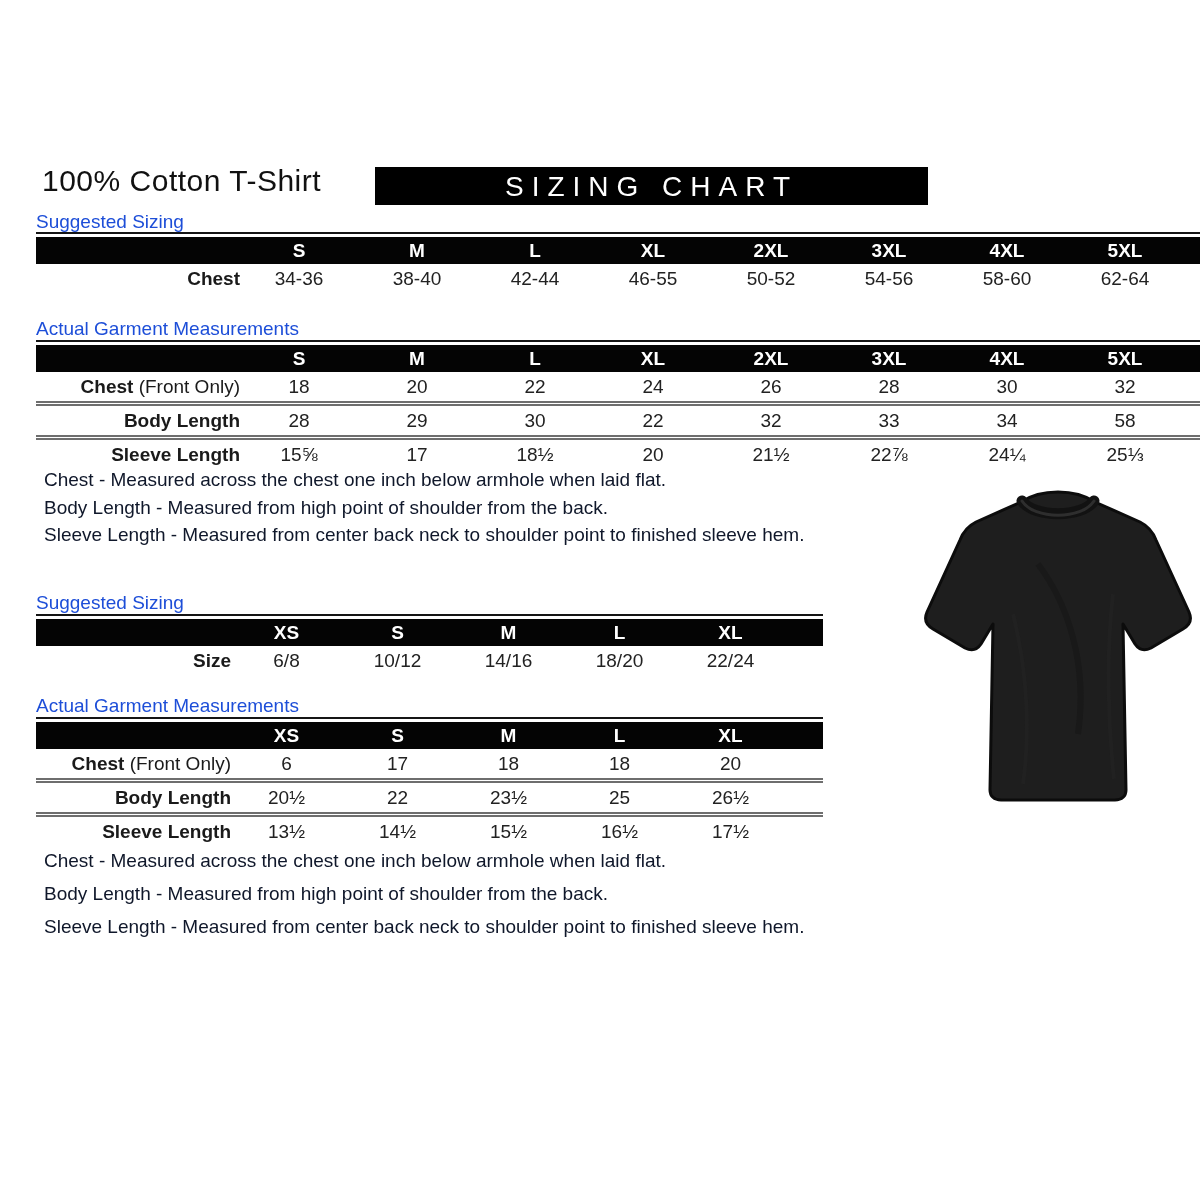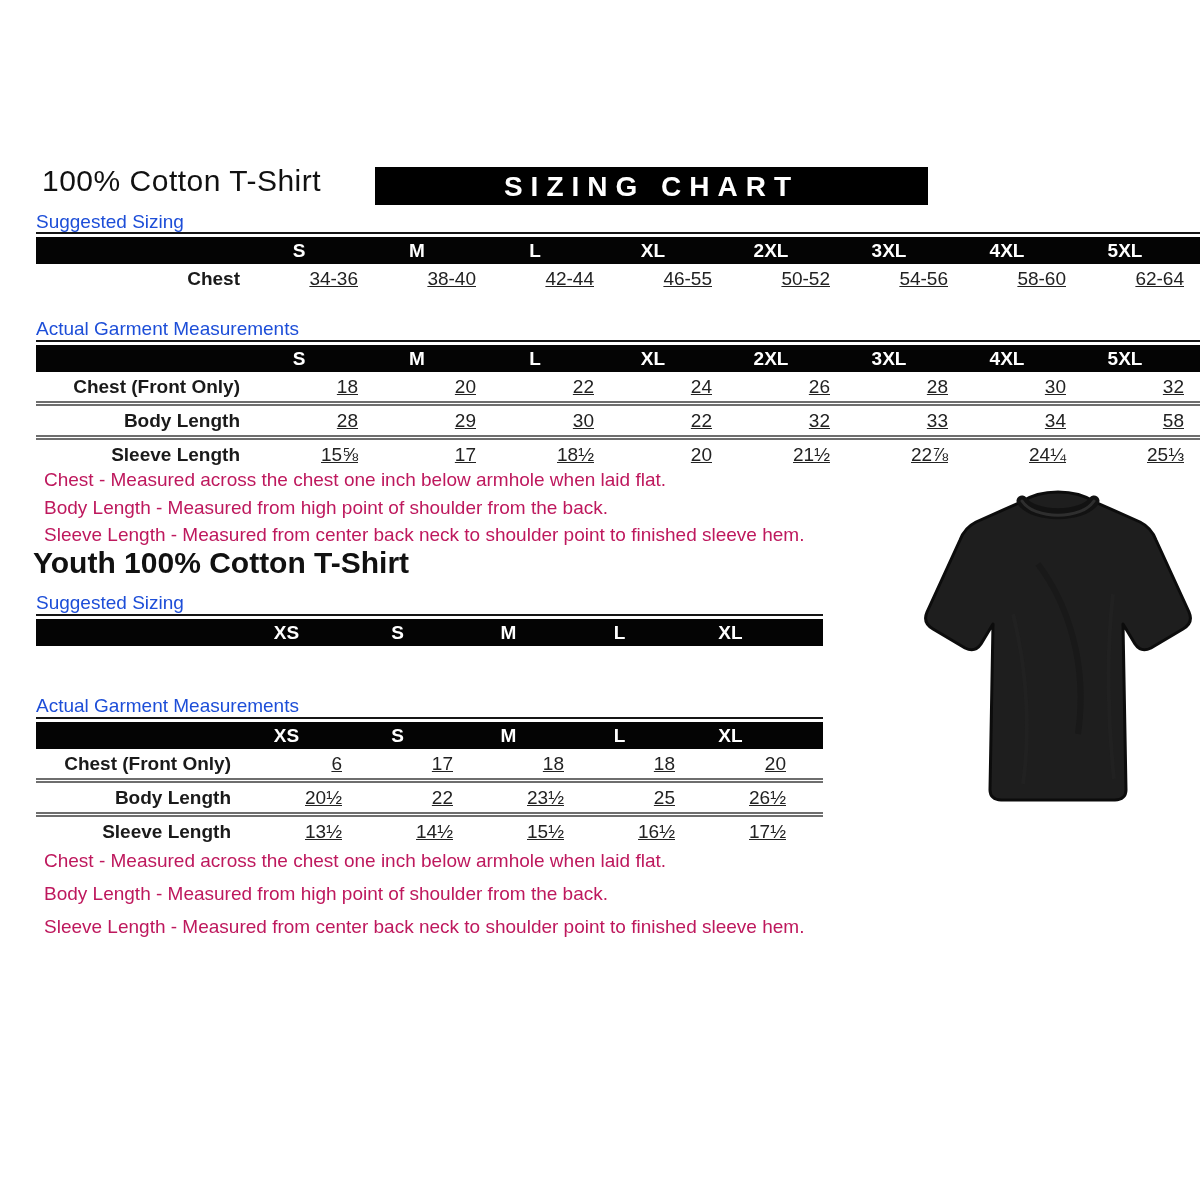--- a/index.html
+++ b/index.html
@@ -11,46 +11,46 @@
   }
   .page { position: relative; width: 1200px; height: 1200px; background: #fff; overflow: hidden; margin-left: 28px; }
 
   .main-title {
     position: absolute; left: 14px; top: 164px;
     font-size: 30px; font-weight: normal; color: #111;
     letter-spacing: 0.5px; white-space: nowrap;
   }
   .banner {
     position: absolute; left: 347px; top: 167px; width: 553px; height: 38px;
-    background: #000; color: #fff; font-weight: bold; font-size: 28px;
+    background: #000; color: #fff; font-weight: normal; font-size: 28px;
     letter-spacing: 8px; text-align: center; line-height: 39px; white-space: nowrap;
   }
   .youth-title {
     position: absolute; left: 5px; top: 546px;
     font-size: 30px; font-weight: bold; color: #111; white-space: nowrap;
   }
   .section-label {
     position: absolute; left: 8px;
     font-size: 19px; color: #1d4ed8; white-space: nowrap;
   }
-  .notes { position: absolute; left: 16px; font-size: 19px; color: #be185d; }
+  .notes { position: absolute; left: 16px; font-size: 19px; color: #0f172a; }
   .notes.adult-notes div { line-height: 27.5px; }
   .notes.youth-notes div { line-height: 33px; }
 
   .tbl { position: absolute; left: 8px; }
   .rule { height: 2px; background: #151515; margin-bottom: 3px; }
   .hdr {
     background: #040404; display: grid; align-items: center;
     color: #fff; font-weight: bold; font-size: 19px; height: 27px;
   }
   .hdr span { text-align: center; }
   .row { display: grid; align-items: center; font-size: 19px; height: 29px; color: #222; }
   .row .lbl { padding-left: 10px; font-weight: bold; color: #1a1a1a; white-space: nowrap; text-align: right; }
-  .row .lbl .sfx { font-weight: bold; }
-  .row .val { text-align: right; text-decoration: underline; }
+  .row .lbl .sfx { font-weight: normal; }
+  .row .val { text-align: center; }
   .sep { border-top: 5px double #6e6e6e; }
 
   .adult-grid  { grid-template-columns: 204px repeat(8, 118px); }
   .youth-grid  { grid-template-columns: 195px repeat(5, 111px); }
   .tbl.adult-w { width: 1182px; }
   .tbl.youth-w { width: 787px; }
 
   .tshirt-wrap { position: absolute; left: 890px; top: 474px; width: 280px; height: 336px; }
 </style>
 </head>
@@ -136,32 +136,39 @@
       <span class="val">25⅓</span>
     </div>
   </div>
 
   <div class="notes adult-notes" style="top:466px;">
     <div>Chest - Measured across the chest one inch below armhole when laid flat.</div>
     <div>Body Length - Measured from high point of shoulder from the back.</div>
     <div>Sleeve Length - Measured from center back neck to shoulder point to finished sleeve hem.</div>
   </div>
 
-  <div class="youth-title">Youth 100% Cotton T-Shirt</div>
 
   <div class="section-label" style="top:592px;">Suggested Sizing</div>
   <div class="tbl youth-w" style="top:614px;">
     <div class="rule"></div>
     <div class="hdr youth-grid">
       <span></span>
       <span>XS</span>
       <span>S</span>
       <span>M</span>
       <span>L</span>
       <span>XL</span>
+    </div>
+    <div class="row youth-grid">
+      <span class="lbl">Size</span>
+      <span class="val">6/8</span>
+      <span class="val">10/12</span>
+      <span class="val">14/16</span>
+      <span class="val">18/20</span>
+      <span class="val">22/24</span>
     </div>
   </div>
 
   <div class="section-label" style="top:695px;">Actual Garment Measurements</div>
   <div class="tbl youth-w" style="top:717px;">
     <div class="rule"></div>
     <div class="hdr youth-grid">
       <span></span>
       <span>XS</span>
       <span>S</span>

